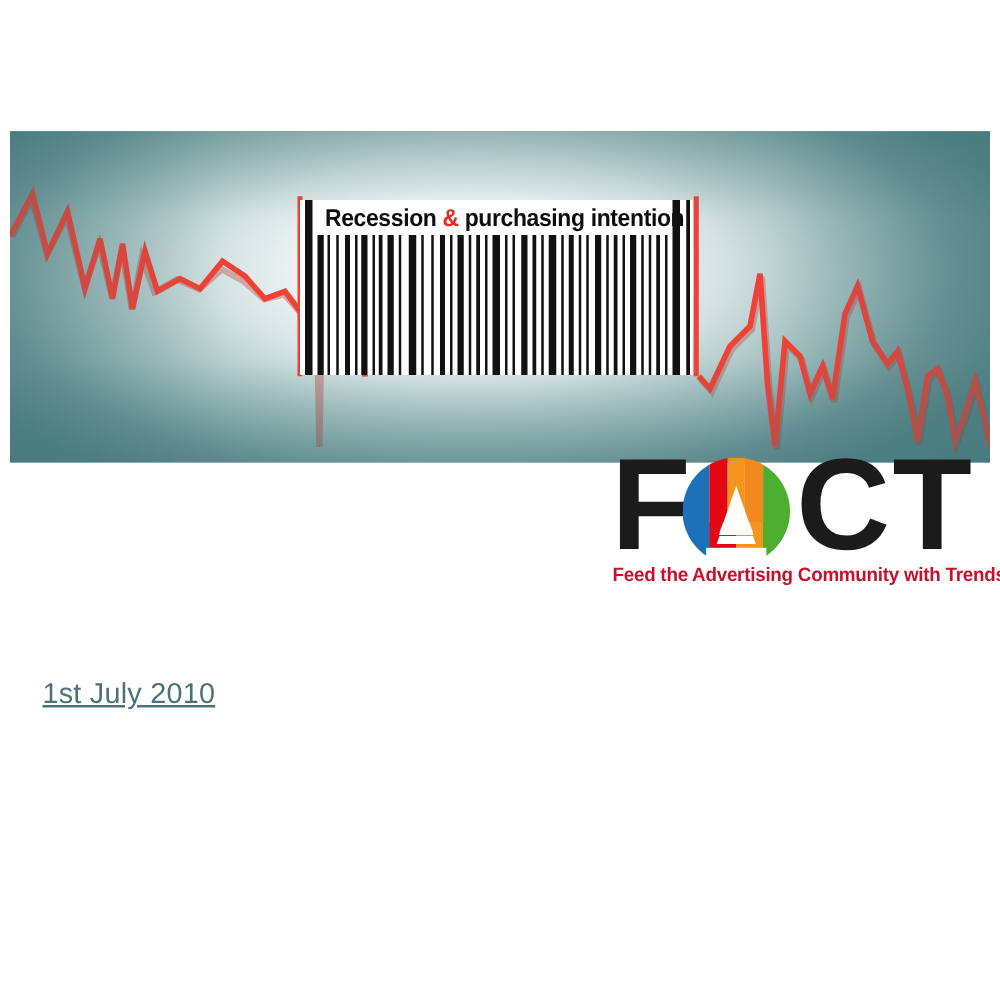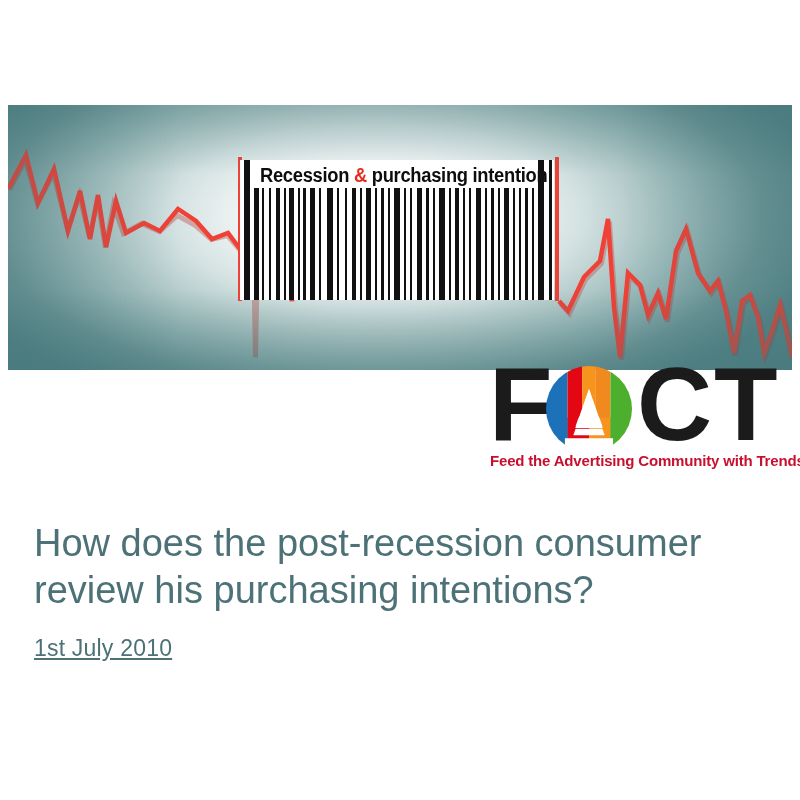--- a/index.html
+++ b/index.html
@@ -289,17 +289,16 @@
           <rect x="50" y="60" width="25" height="40" fill="#f7941e"></rect>
           <rect x="0" y="60" width="25" height="40" fill="#1d71b8"></rect>
           <rect x="75" y="60" width="25" height="40" fill="#4caf2e"></rect>
         </g>
       </svg>
     </div>
     <div class="fact-tagline">Feed the Advertising Community with Trends</div>
   </div>
 
   <div class="title-block">
-    <h1 class="slide-title">How does the post-recession consumer review his purchasing intentions?</h1>
     <div class="slide-date">1st July 2010</div>
   </div>
 
 </div>
 
 </body></html>

